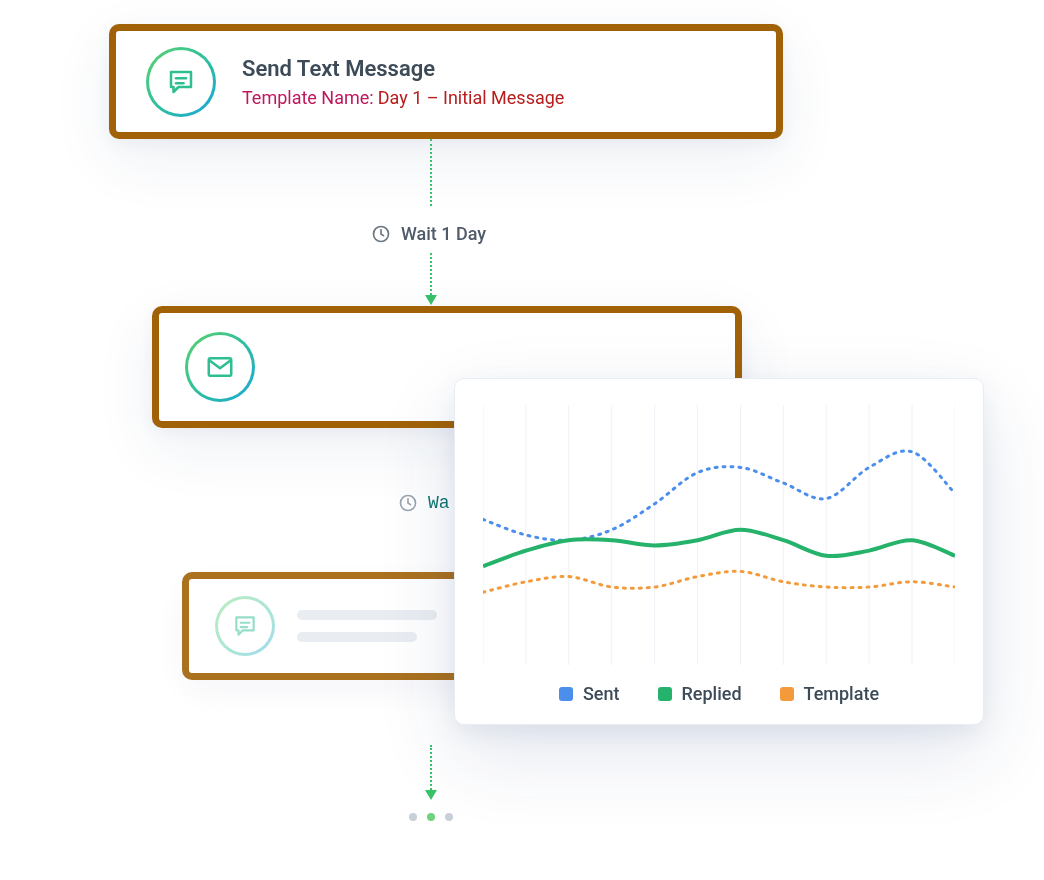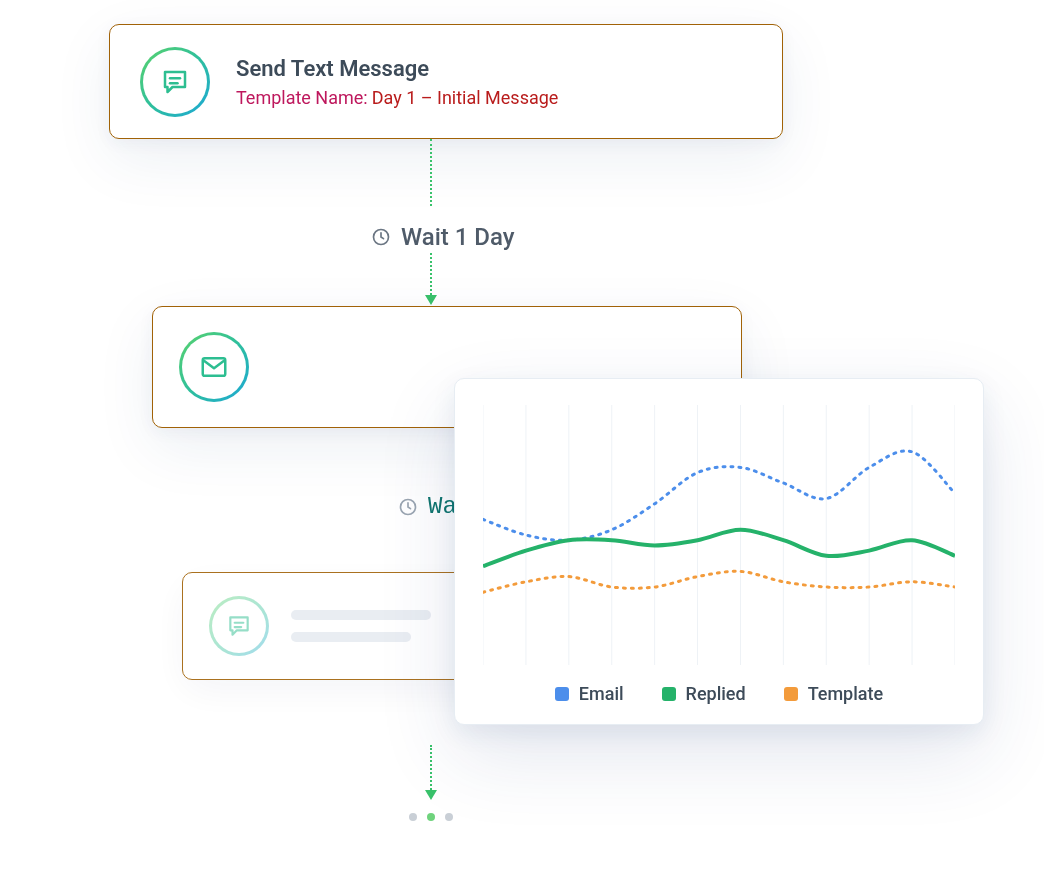--- a/index.html
+++ b/index.html
@@ -13,21 +13,21 @@
 }
 .canvas {
   position: absolute;
   inset: 0;
   border-radius: 18px;
   background: #fff;
 }
 .card {
   position: absolute;
   background: #fff;
-  border: 1px solid #a16207;
+  border: 7px solid #a16207;
   border-radius: 10px;
   box-shadow: 0 20px 60px rgba(30,60,120,0.08), 0 4px 16px rgba(30,60,120,0.05);
   display: flex;
   align-items: center;
   padding: 22px 30px;
 }
 .card-sm {
   padding: 18px 26px;
 }
 .card-ghost {
@@ -69,21 +69,21 @@
   height: 10px;
   background: #E7ECF1;
   border-radius: 6px;
 }
 .wait {
   position: absolute;
   display: flex;
   align-items: center;
   gap: 10px;
   color: #4F5B69;
-  font-size: 24px;
+  font-size: 18px;
   font-weight: 500;
 }
 .wait svg { flex-shrink: 0; }
 .connector {
   position: absolute;
   width: 2px;
   border-left: 2px dotted #39C26B;
 }
 .arrowhead {
   position: absolute;
@@ -217,21 +217,21 @@
           <line x1="430.9090909090909" y1="0" x2="430.9090909090909" y2="260" stroke="#EEF2F6" stroke-width="1"></line>
           <line x1="474" y1="0" x2="474" y2="260" stroke="#EEF2F6" stroke-width="1"></line>
           <path d="M 0 114.39999999999998 C 7.1818181818181825 116.99999999999999, 28.727272727272727 126.53333333333333, 43.09090909090909 130 C 57.45454545454546 133.46666666666667, 71.81818181818183 136.06666666666666, 86.18181818181819 135.2 C 100.54545454545455 134.33333333333331, 114.90909090909089 130.86666666666665, 129.27272727272725 124.79999999999998 C 143.63636363636363 118.73333333333332, 158 108.33333333333334, 172.36363636363637 98.80000000000001 C 186.72727272727275 89.26666666666668, 201.0909090909091 73.66666666666666, 215.45454545454544 67.6 C 229.81818181818178 61.533333333333324, 244.18181818181813 60.66666666666667, 258.5454545454545 62.400000000000006 C 272.9090909090909 64.13333333333334, 287.27272727272725 72.8, 301.6363636363636 78 C 316 83.2, 330.3636363636364 96.19999999999999, 344.72727272727275 93.6 C 359.0909090909091 91, 373.4545454545455 70.2, 387.81818181818187 62.400000000000006 C 402.18181818181824 54.60000000000001, 416.5454545454545 42.466666666666676, 430.9090909090909 46.80000000000001 C 445.27272727272725 51.13333333333335, 466.8181818181818 81.46666666666667, 474 88.4" fill="none" stroke="#4C8EEB" stroke-width="3" stroke-dasharray="2 6" stroke-linecap="round"></path>
           <path d="M 0 161.2 C 7.1818181818181825 158.6, 28.727272727272727 149.93333333333334, 43.09090909090909 145.6 C 57.45454545454546 141.26666666666665, 71.81818181818183 136.93333333333334, 86.18181818181819 135.2 C 100.54545454545455 133.46666666666664, 114.90909090909089 134.33333333333331, 129.27272727272725 135.2 C 143.63636363636363 136.06666666666666, 158 140.39999999999998, 172.36363636363637 140.39999999999998 C 186.72727272727275 140.39999999999998, 201.0909090909091 137.79999999999998, 215.45454545454544 135.2 C 229.81818181818178 132.6, 244.18181818181813 124.79999999999998, 258.5454545454545 124.79999999999998 C 272.9090909090909 124.79999999999998, 287.27272727272725 130.86666666666665, 301.6363636363636 135.2 C 316 139.53333333333333, 330.3636363636364 149.06666666666666, 344.72727272727275 150.8 C 359.0909090909091 152.53333333333336, 373.4545454545455 148.2, 387.81818181818187 145.6 C 402.18181818181824 143, 416.5454545454545 134.33333333333331, 430.9090909090909 135.2 C 445.27272727272725 136.06666666666666, 466.8181818181818 148.20000000000002, 474 150.8" fill="none" stroke="#25B26A" stroke-width="4"></path>
           <path d="M 0 187.2 C 7.1818181818181825 185.46666666666667, 28.727272727272727 179.4, 43.09090909090909 176.8 C 57.45454545454546 174.20000000000002, 71.81818181818183 170.73333333333332, 86.18181818181819 171.6 C 100.54545454545455 172.46666666666667, 114.90909090909089 180.26666666666665, 129.27272727272725 182 C 143.63636363636363 183.73333333333335, 158 183.73333333333335, 172.36363636363637 182 C 186.72727272727275 180.26666666666665, 201.0909090909091 174.2, 215.45454545454544 171.6 C 229.81818181818178 169, 244.18181818181813 165.53333333333333, 258.5454545454545 166.4 C 272.9090909090909 167.26666666666668, 287.27272727272725 174.20000000000002, 301.6363636363636 176.8 C 316 179.4, 330.3636363636364 181.13333333333333, 344.72727272727275 182 C 359.0909090909091 182.86666666666667, 373.4545454545455 182.86666666666667, 387.81818181818187 182 C 402.18181818181824 181.13333333333333, 416.5454545454545 176.8, 430.9090909090909 176.8 C 445.27272727272725 176.8, 466.8181818181818 181.13333333333333, 474 182" fill="none" stroke="#F39B3B" stroke-width="3" stroke-dasharray="2 6" stroke-linecap="round"></path>
         </svg>
     </div>
     <div class="legend">
       <div class="legend-item">
         <div class="swatch" style="background:#4C8EEB"></div>
-        <span class="legend-label">Email</span>
+        <span class="legend-label">Sent</span>
       </div>
       <div class="legend-item">
         <div class="swatch" style="background:#25B26A"></div>
         <span class="legend-label">Replied</span>
       </div>
       <div class="legend-item">
         <div class="swatch" style="background:#F39B3B"></div>
         <span class="legend-label">Template</span>
       </div>
     </div>

